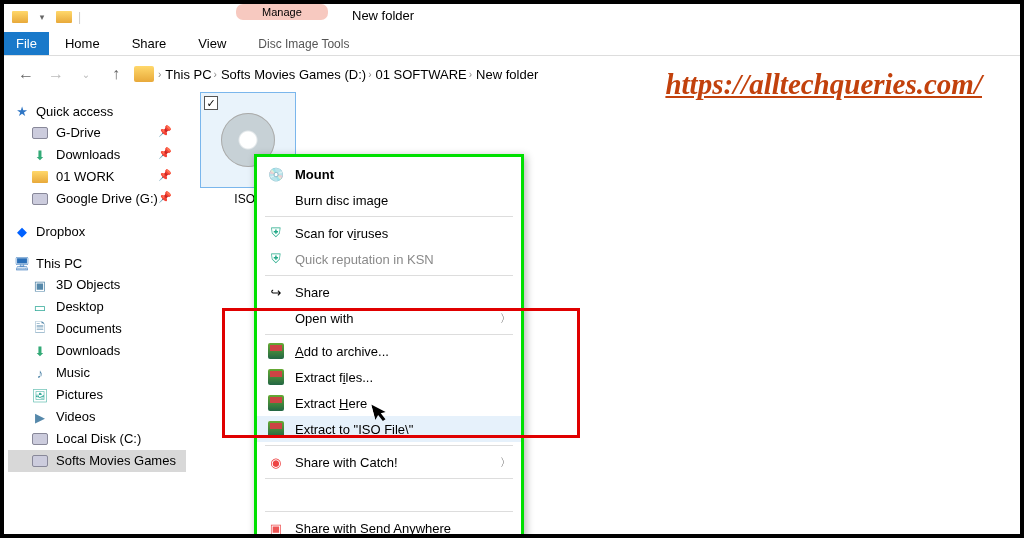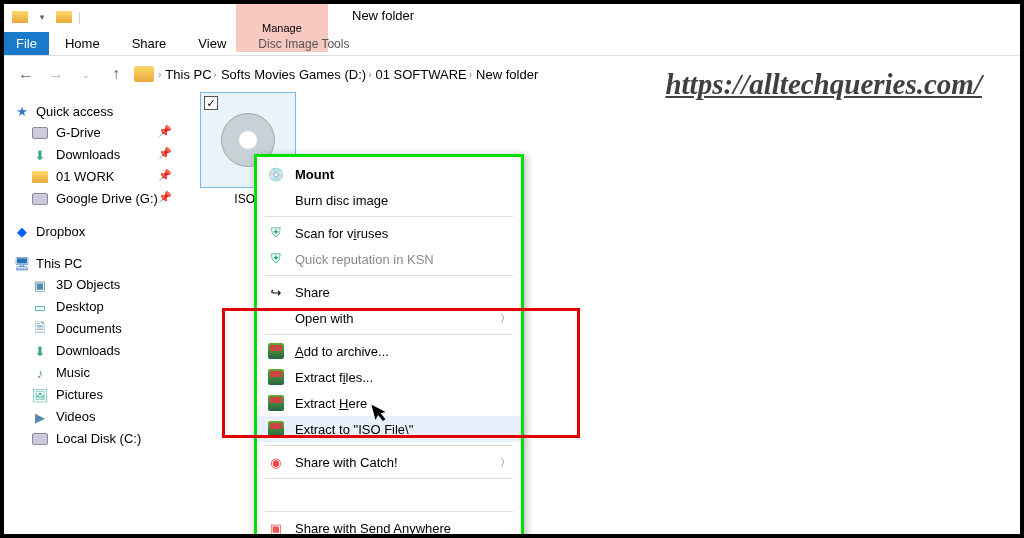--- a/index.html
+++ b/index.html
@@ -1,34 +1,34 @@
 <!DOCTYPE html>
 <html><head>
 <meta charset="utf-8">
 <style>
 * { margin: 0; padding: 0; box-sizing: border-box; font-family: "Segoe UI", Tahoma, sans-serif; }
 body { width: 1024px; height: 538px; background: #fff; position: relative; overflow: hidden; border: 4px solid #000; }
 .titlebar { height: 26px; background: #fff; display: flex; align-items: center; padding-left: 8px; font-size: 12px; }
 .titlebar .qat { display: flex; gap: 6px; align-items: center; }
 .titlebar .qat-icon { width: 16px; height: 16px; display: inline-flex; align-items: center; justify-content: center; }
-.titlebar .manage { position: absolute; left: 232px; top: 0; background: #f7c9c0; padding: 18px 26px; font-size: 11px; }
+.titlebar .manage { position: absolute; left: 232px; top: 0; background: #f7c9c0; padding: 2px 26px; font-size: 11px; border-radius: 7px; }
 .titlebar .newfolder { position: absolute; left: 348px; top: 4px; font-size: 13px; }
 .ribbon { height: 26px; background: #fff; display: flex; align-items: flex-end; border-bottom: 1px solid #ddd; }
 .ribbon .tab { padding: 4px 16px; font-size: 13px; cursor: pointer; }
 .ribbon .tab.file { background: #1979ca; color: #fff; padding: 4px 12px; }
 .ribbon .tab.context { color: #555; font-size: 12px; position: relative; }
 .addressbar { height: 36px; display: flex; align-items: center; padding: 0 12px; gap: 8px; }
 .nav-arrows { display: flex; gap: 10px; align-items: center; color: #666; }
 .nav-arrow { width: 20px; height: 20px; display: inline-flex; align-items: center; justify-content: center; font-size: 16px; }
 .nav-arrow.disabled { color: #bbb; }
 .breadcrumb { display: flex; align-items: center; gap: 4px; font-size: 13px; }
 .breadcrumb .crumb { display: flex; align-items: center; gap: 2px; }
 .breadcrumb .sep { color: #888; font-size: 10px; }
 .folder-icon-bc { width: 20px; height: 16px; background: linear-gradient(#ffd86b,#e8a93a); border-radius: 2px; }
-.watermark { position: absolute; right: 38px; top: 64px; color: #404040; font-weight: bold; font-size: 29px; font-family: Georgia, serif; font-style: italic; text-decoration: underline; z-index: 50; text-align: right; }
+.watermark { position: absolute; right: 38px; top: 64px; color: #c2410c; font-weight: bold; font-size: 29px; font-family: Georgia, serif; font-style: italic; text-decoration: underline; z-index: 50; text-align: right; }
 .content { display: flex; height: calc(100% - 88px); }
 .sidebar { width: 186px; padding: 8px 4px; font-size: 13px; overflow: hidden; }
 .side-section { margin-bottom: 10px; }
 .side-header { display: flex; align-items: center; gap: 6px; padding: 3px 6px; font-weight: 400; cursor: pointer; }
 .side-header.quick { font-weight: 400; }
 .side-item { display: flex; align-items: flex-start; gap: 8px; padding: 3px 4px 3px 24px; cursor: pointer; position: relative; }
 .side-item .pin { position: absolute; right: 14px; color: #777; font-size: 11px; }
 .side-item.selected { background: #d8d8d8; }
 .icon16 { width: 16px; height: 16px; display: inline-flex; align-items: center; justify-content: center; font-size: 13px; }
 .star-blue { color: #2f76c5; }
@@ -184,20 +184,26 @@
       <div class="side-item">
           <span class="icon16" style="color:#58a">▶</span>
           <span>Videos</span>
         </div>
       <div class="side-item">
           <span class="icon16">
             <span class="drive-icon"></span>
           </span>
           <span>Local Disk (C:)</span>
         </div>
+      <div class="side-item selected">
+          <span class="icon16">
+            <span class="drive-icon"></span>
+          </span>
+          <span>Softs Movies Games</span>
+        </div>
     </div>
   </div>
 
   <div class="main">
     <div class="file-tile">
       <div class="thumb">
         <div class="check">✓</div>
         <div class="disc"></div>
       </div>
       <div class="lbl">ISO F</div>

